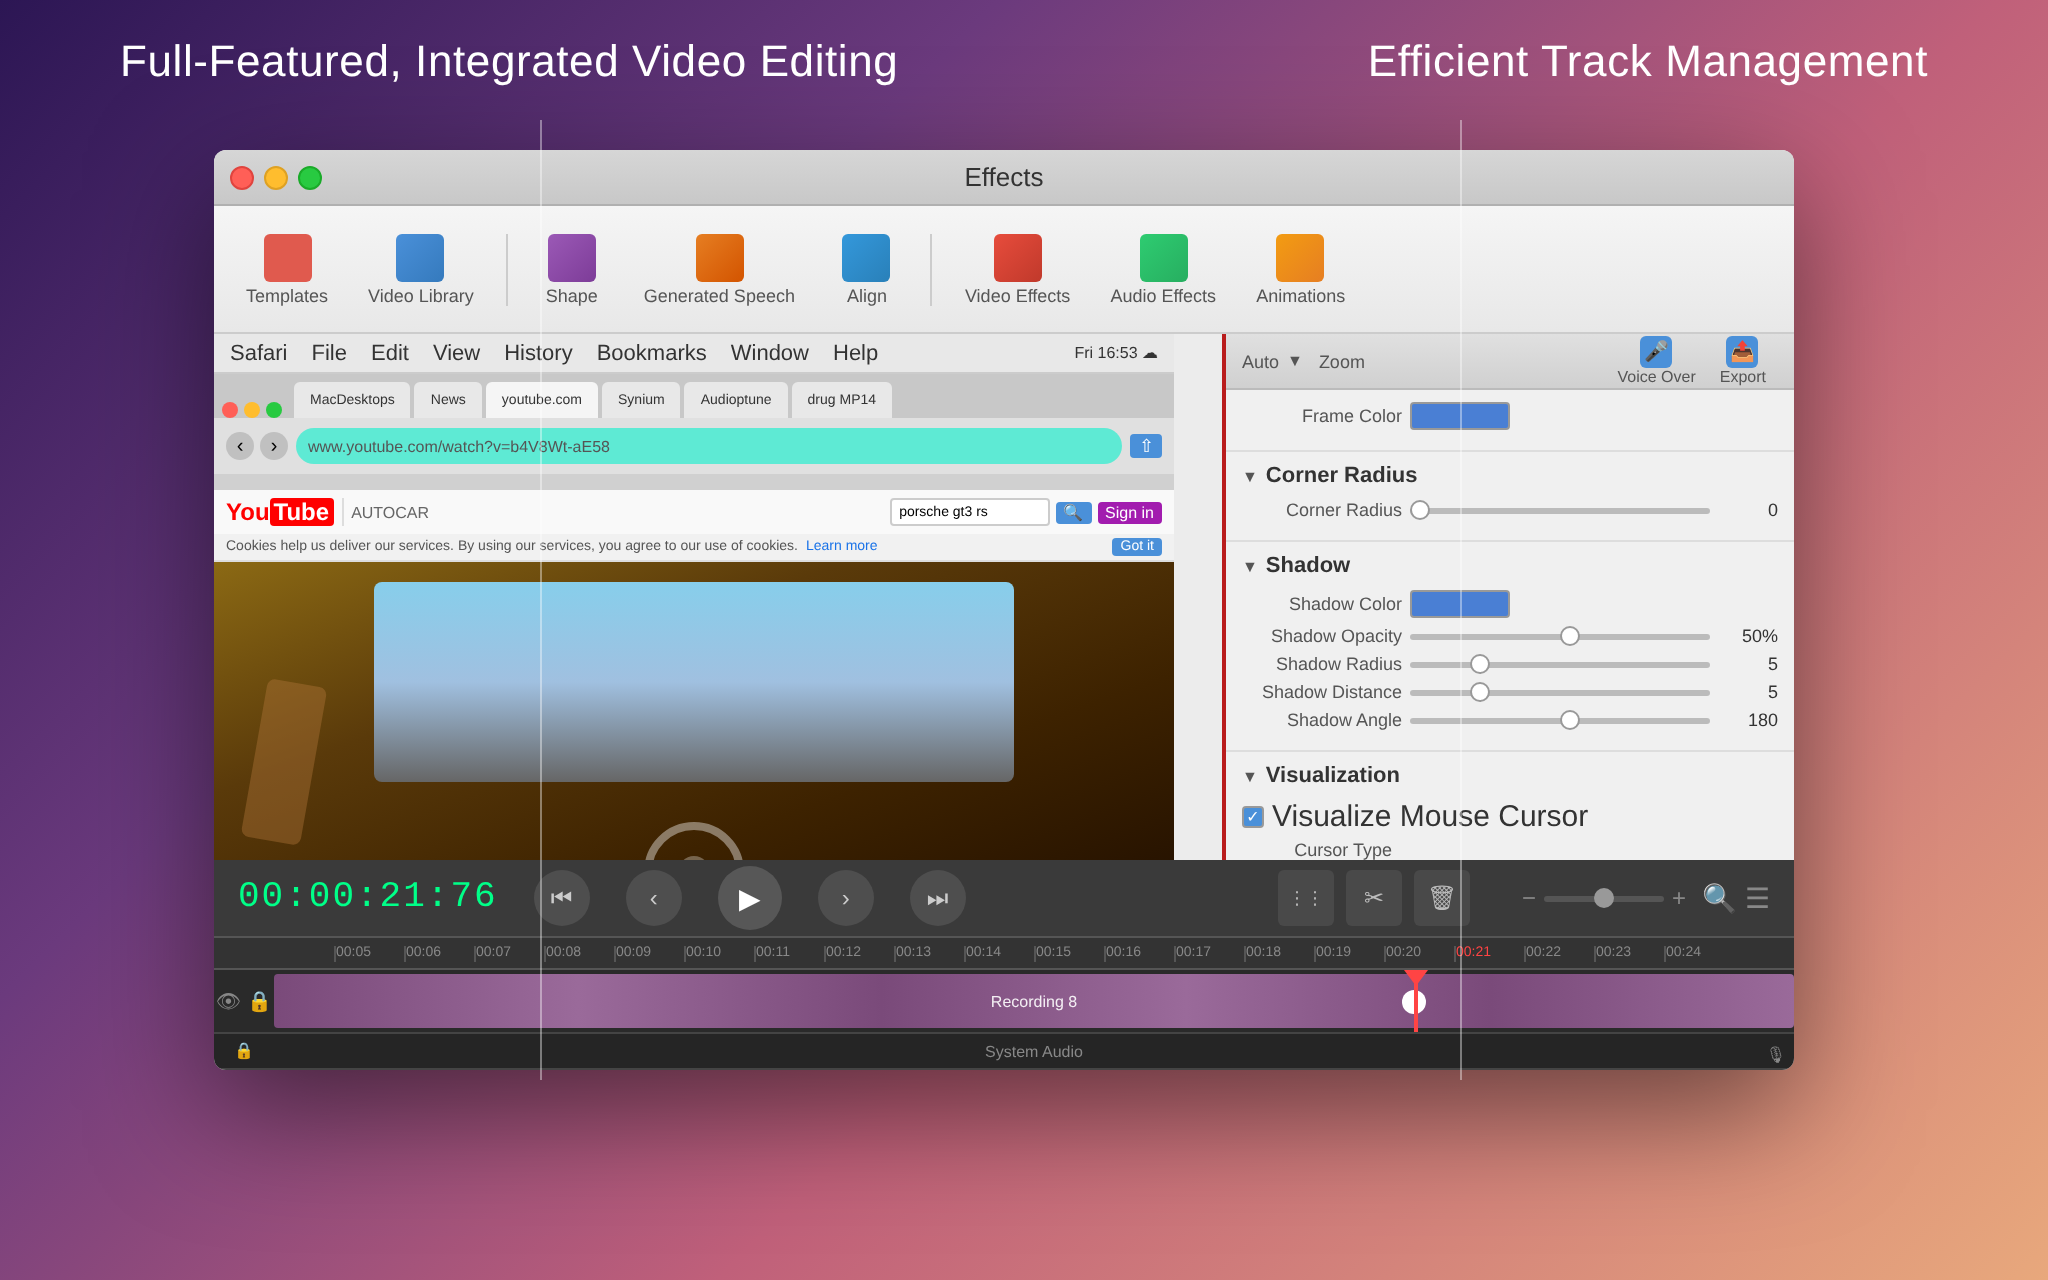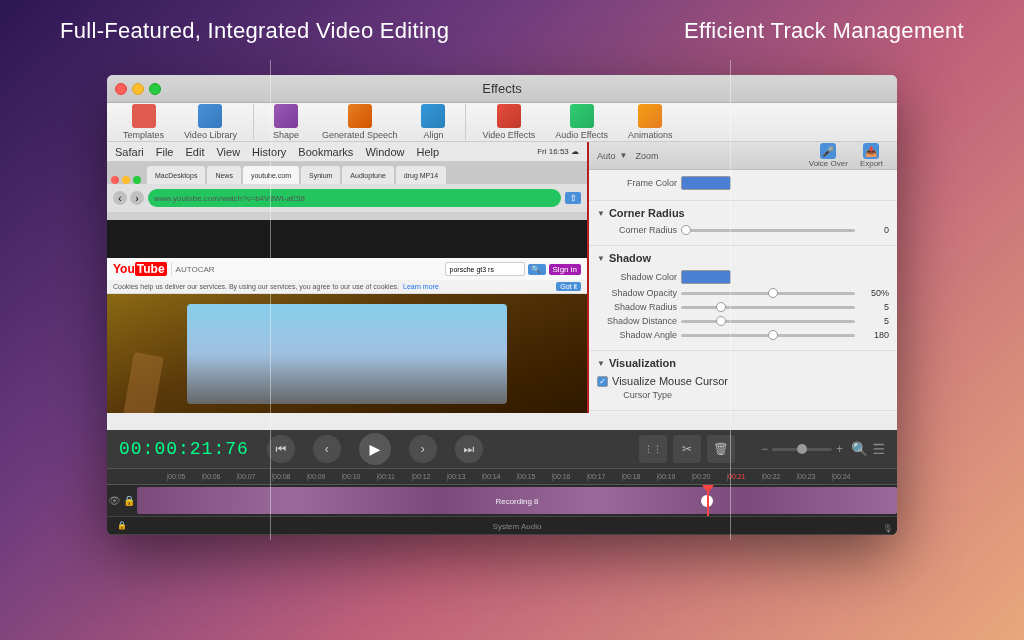--- a/index.html
+++ b/index.html
@@ -96,21 +96,21 @@
       position: absolute;
       left: 50%;
       transform: translateX(-50%);
       font-size: 13px;
       font-weight: 500;
       color: #333;
     }
 
     
     .toolbar {
-      height: 39px;
+      height: 64px;
       background: linear-gradient(to bottom, #f5f5f5, #e8e8e8);
       border-bottom: 1px solid #ccc;
       display: flex;
       align-items: center;
       padding: 0 8px;
       gap: 4px;
       overflow: hidden;
     }
     .toolbar-item {
       display: flex;
@@ -221,21 +221,21 @@
       border: none;
       cursor: pointer;
       font-size: 10px;
       display: flex;
       align-items: center;
       justify-content: center;
     }
     .url-bar {
       flex: 1;
       height: 18px;
-      background: #22c55e;
+      background: #5eead4;
       border-radius: 9px;
       font-size: 8px;
       color: #555;
       display: flex;
       align-items: center;
       padding: 0 6px;
       overflow: hidden;
       white-space: nowrap;
       text-overflow: ellipsis;
     }
@@ -618,21 +618,21 @@
     <div class="toolbar-item">
       <div class="toolbar-icon icon-audio"></div>
       <span class="toolbar-label">Audio Effects</span>
     </div>
     <div class="toolbar-item">
       <div class="toolbar-icon icon-animations"></div>
       <span class="toolbar-label">Animations</span>
     </div>
   </div>
 
-  <div style="display:flex; height: calc(100% - 84px - 105px);">
+  <div style="display:flex; height: calc(100% - 84px - 105px); gap: 24px;">
 
     <div class="left-panel" style="width:480px;">
 
       <div class="menu-bar">
         <span class="menu-item">Safari</span>
         <span class="menu-item">File</span>
         <span class="menu-item">Edit</span>
         <span class="menu-item">View</span>
         <span class="menu-item">History</span>
         <span class="menu-item">Bookmarks</span>
@@ -661,21 +661,21 @@
             <button class="browser-btn" style="background:#c0c0c0;">‹</button>
             <button class="browser-btn" style="background:#c0c0c0;">›</button>
           </div>
           <div class="url-bar">
             <span>www.youtube.com/watch?v=b4V8Wt-aE58</span>
           </div>
           <button style="font-size:9px;background:#4a90d9;color:#fff;border:none;border-radius:2px;padding:1px 4px;cursor:pointer;">⇧</button>
         </div>
       </div>
 
-      <div style="background:#f9f9f9; height: 22px; display:flex; align-items:center; padding: 0 6px; gap:4px;margin-top:38px;">
+      <div style="background:#f9f9f9; height: 22px; display:flex; align-items:center; padding: 0 6px; gap:4px;">
         <span style="font-size:12px;font-weight:bold;color:#ff0000;">You<span style="background:#ff0000;color:#fff;border-radius:2px;padding:0 2px;">Tube</span></span>
         <div style="background:#ddd;width:1px;height:14px;"></div>
         <span style="font-size:8px;color:#666;">AUTOCAR</span>
         <div style="flex:1;"></div>
         <div style="display:flex;gap:3px;align-items:center;">
           <div style="background:#fff;border:1px solid #ccc;border-radius:2px;height:14px;padding:0 4px;font-size:7px;display:flex;align-items:center;width:80px;">
             <span>porsche gt3 rs</span>
           </div>
           <div style="background:#4a90d9;color:#fff;font-size:8px;padding:1px 4px;border-radius:2px;cursor:pointer;">🔍</div>
           <div style="background:#a21caf;color:#fff;font-size:8px;padding:1px 4px;border-radius:2px;cursor:pointer;">Sign in</div>
@@ -792,21 +792,21 @@
       </div>
 
       <div class="inspector-section">
         <div class="section-header">
           <span class="section-triangle">▼</span>
           <span class="section-title">Visualization</span>
         </div>
 
         <div class="checkbox-row">
           <div class="checkbox checked"></div>
-          <span style="font-size:11px;color:#333;">Visualize Mouse Cursor</span>
+          <span style="font-size:15px;color:#333;">Visualize Mouse Cursor</span>
         </div>
 
         <div class="prop-row">
           <span class="vis-prop-label">Cursor Type</span>
         </div>
 
       </div>
     </div>
 
   </div>

